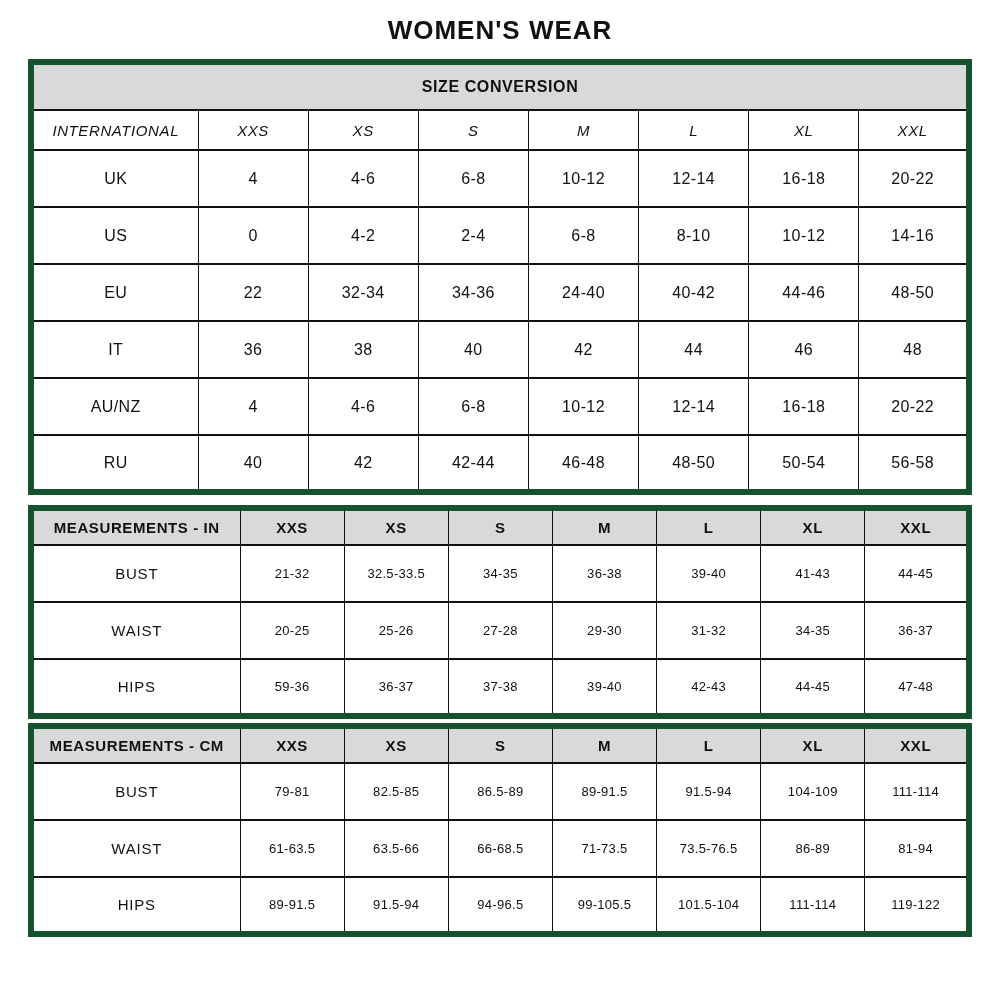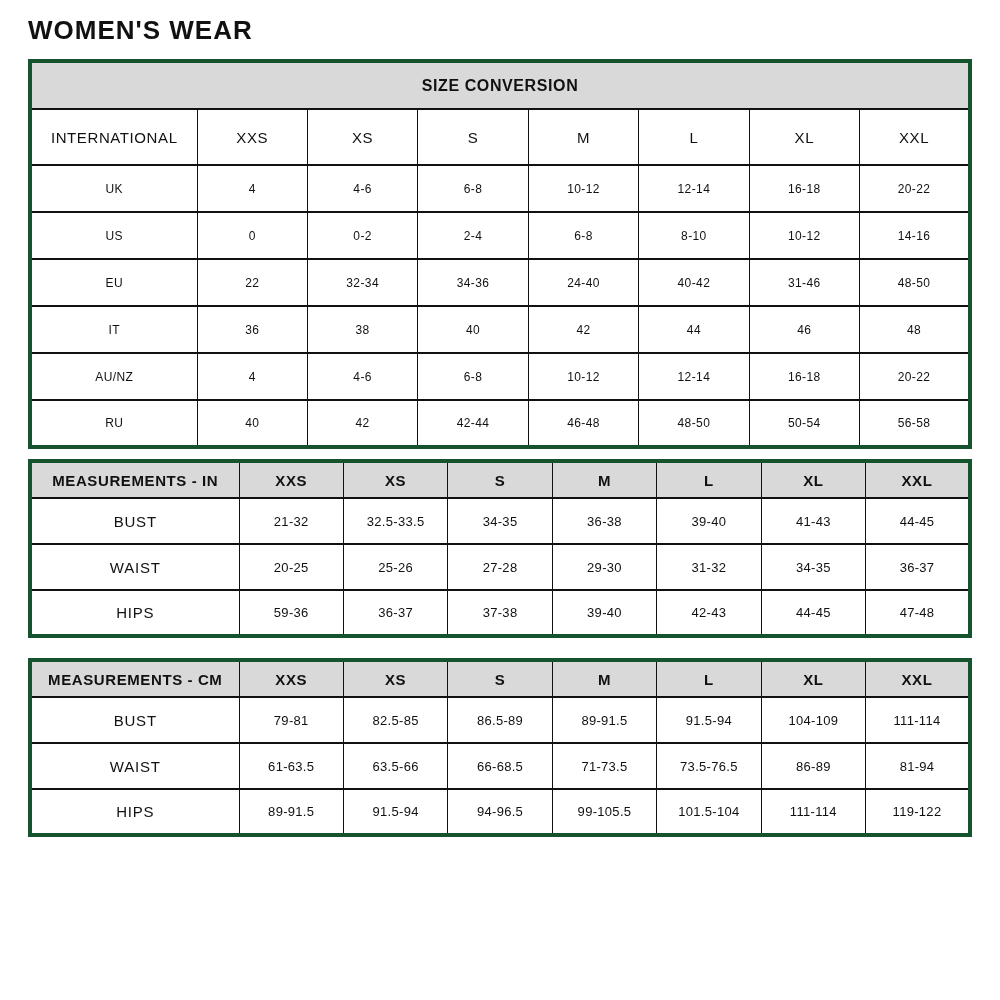--- a/index.html
+++ b/index.html
@@ -13,72 +13,74 @@
     color: #111111;
   }
   .page {
     width: 1000px;
     height: 1000px;
     padding: 0 28px;
   }
   .title {
     margin: 0;
     padding: 15px 0 13px 0;
+    text-align: center;
     font-size: 26px;
     font-weight: 700;
     letter-spacing: 1px;
   }
   table.tbl {
     width: 944px;
     border-collapse: collapse;
     table-layout: fixed;
-    border: 4px solid #14532d;
+    border: 6px solid #14532d;
   }
   table.tbl td {
     border: 1px solid #111111;
     border-top-width: 2px;
     border-bottom-width: 2px;
     text-align: center;
     vertical-align: middle;
     padding: 0 4px;
     overflow: hidden;
     white-space: nowrap;
   }
   
   .t1 .band {
     background: #d9d9d9;
     height: 48px;
     font-weight: 700;
     font-size: 16px;
     letter-spacing: 0.6px;
   }
   .t1 .cols td {
-    height: 56px;
+    height: 40px;
     font-size: 15px;
     letter-spacing: 0.6px;
+    font-style: italic;
   }
   .t1 .data td {
-    height: 47px;
-    font-size: 12px;
+    height: 57px;
+    font-size: 16px;
     letter-spacing: 0.4px;
   }
   .c-label1 { width: 167px; }
   .c-label2 { width: 209px; }
   
   .t2 { margin-top: 10px; }
-  .t3 { margin-top: 20px; }
+  .t3 { margin-top: 4px; }
   .t2 .hdr td, .t3 .hdr td {
     background: #d9d9d9;
     height: 37px;
     font-weight: 700;
     font-size: 15px;
     letter-spacing: 0.6px;
   }
   .t2 .data td, .t3 .data td {
-    height: 46px;
+    height: 57px;
     font-size: 13px;
     letter-spacing: 0.3px;
   }
   .t2 .data td.rlabel, .t3 .data td.rlabel {
     font-size: 15px;
     letter-spacing: 0.8px;
   }
 </style>
 </head>
 <body>
@@ -118,35 +120,35 @@
         <td>4-6</td>
         <td>6-8</td>
         <td>10-12</td>
         <td>12-14</td>
         <td>16-18</td>
         <td>20-22</td>
       </tr>
       <tr class="data">
         <td class="rlabel">US</td>
         <td>0</td>
-        <td>0-2</td>
+        <td>4-2</td>
         <td>2-4</td>
         <td>6-8</td>
         <td>8-10</td>
         <td>10-12</td>
         <td>14-16</td>
       </tr>
       <tr class="data">
         <td class="rlabel">EU</td>
         <td>22</td>
         <td>32-34</td>
         <td>34-36</td>
         <td>24-40</td>
         <td>40-42</td>
-        <td>31-46</td>
+        <td>44-46</td>
         <td>48-50</td>
       </tr>
       <tr class="data">
         <td class="rlabel">IT</td>
         <td>36</td>
         <td>38</td>
         <td>40</td>
         <td>42</td>
         <td>44</td>
         <td>46</td>

